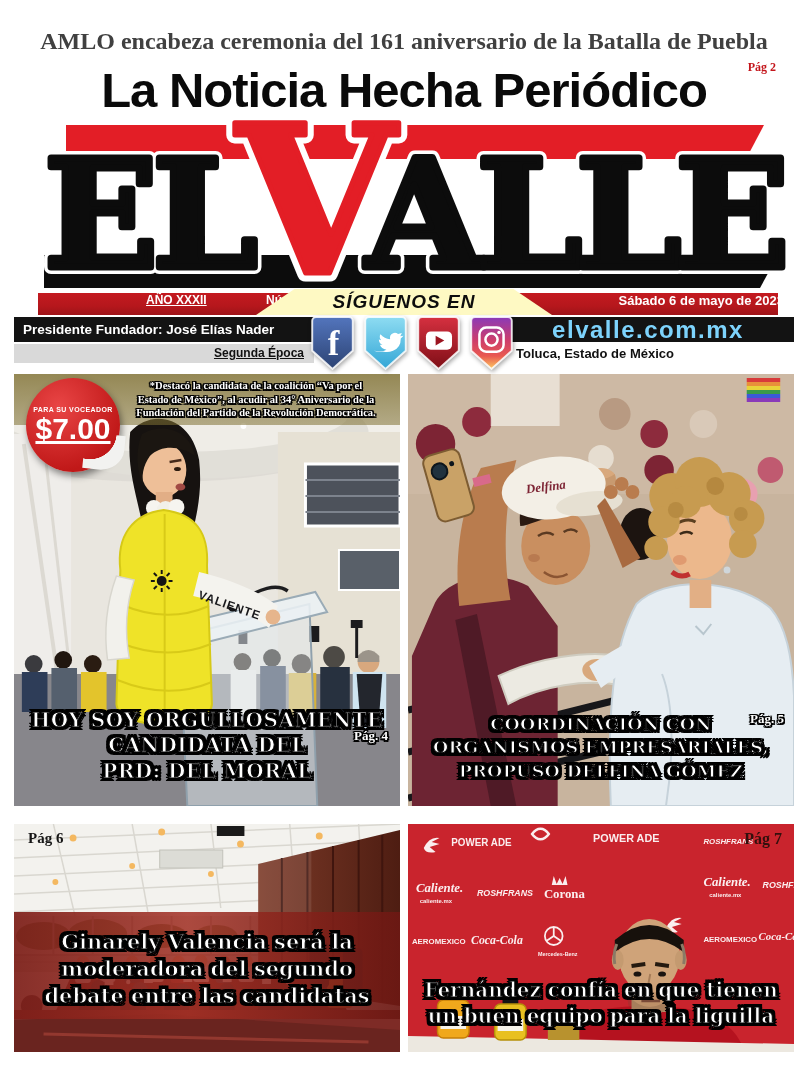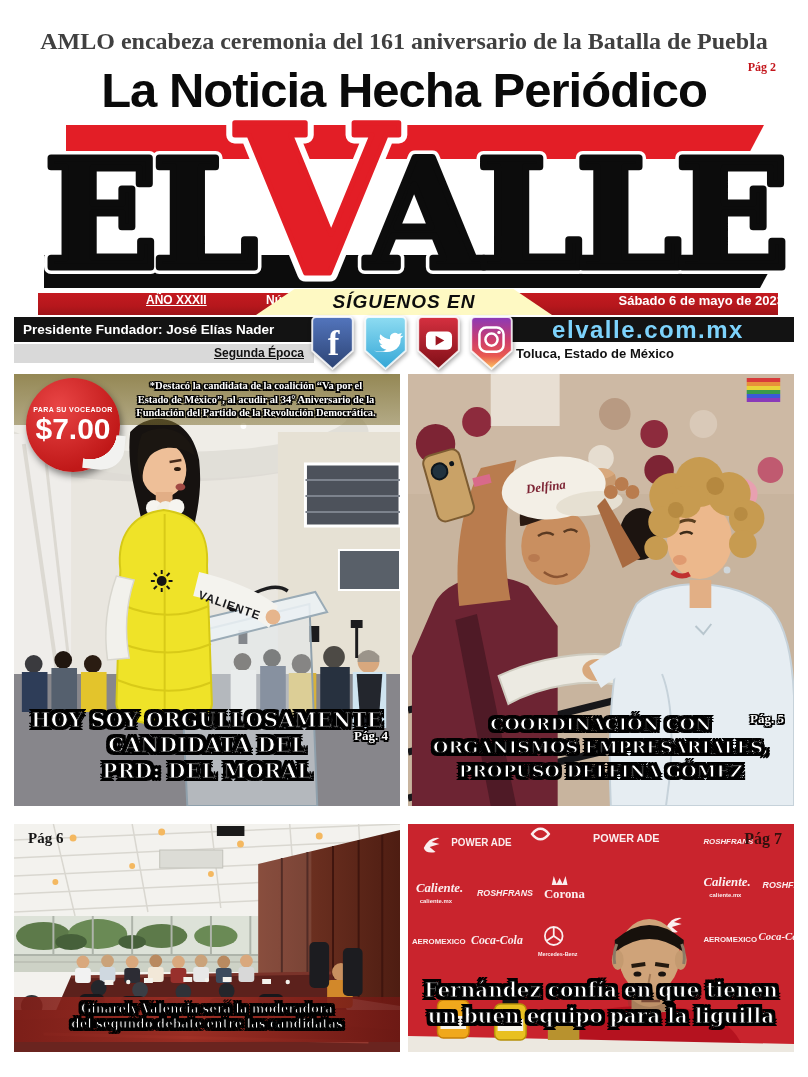--- a/index.html
+++ b/index.html
@@ -64,40 +64,40 @@
 
   .caption{position:absolute;top:0;left:0;right:0;z-index:4;text-align:center;
            font:bold 10.5px/1.3 "Liberation Serif",serif;padding:5px 8px;text-wrap:balance;}
   .c1{padding-left:106px;background:linear-gradient(rgba(128,113,52,.82),rgba(128,113,52,.55));}
   .c2{padding:5px 14px;background:rgba(118,24,36,.52);font-size:11px;}
 
   .hl{position:absolute;left:0;right:0;z-index:4;text-align:center;
       font-family:"DejaVu Serif",serif;font-weight:bold;text-wrap:balance;}
   .hl1{bottom:5px;font-size:20px;line-height:1.28;letter-spacing:.5px;}
   .hl2{bottom:8px;font-size:17.5px;line-height:1.35;letter-spacing:.3px;}
-  .hl3{bottom:0;font-size:12px;line-height:1.3;padding:5px 4px 9px;
+  .hl3{bottom:16px;font-size:21px;line-height:1.3;padding:16px 4px 9px;
        background:linear-gradient(90deg,rgba(125,30,24,.92),rgba(163,47,36,.85) 45%,rgba(108,24,19,.92));}
   .hl4{bottom:6px;font-size:20px;line-height:1.3;padding:0 6px;}
 
   .pageref{position:absolute;z-index:5;font:bold 13px "Liberation Serif",serif;}
   .pr1{right:12px;bottom:62px;}
   .pr2{right:10px;bottom:79px;}
   .pr3{left:14px;top:6px;color:#161616;font-size:15px;text-shadow:none;}
   .pr4{right:12px;top:6px;color:#33100d;font-size:16px;text-shadow:none;}
 
   
   .price-badge{position:absolute;top:4px;left:12px;width:94px;height:94px;border-radius:50%;
     background:radial-gradient(circle at 35% 30%,#e94545,#c01818 72%);z-index:6;color:#fff;
     display:flex;flex-direction:column;align-items:center;justify-content:center;
     box-shadow:2px 4px 7px rgba(0,0,0,.45);}
   .price-badge::after{content:"";position:absolute;right:-4px;bottom:2px;width:40px;height:36px;
     background:radial-gradient(circle at 10% 0%,rgba(0,0,0,0) 52%,#f2f2f0 53%);
     border-bottom-right-radius:60%;transform:rotate(6deg);}
   .pb-note{font:bold 7px "Liberation Sans",sans-serif;letter-spacing:.4px;margin-bottom:1px;}
-  .pb-price{font:bold 30px "Liberation Sans",sans-serif;line-height:1;}
+  .pb-price{font:bold 30px "Liberation Sans",sans-serif;line-height:1;text-decoration:underline;}
 
   
   text.svgtxt{font-family:"Liberation Sans",sans-serif;font-weight:bold;fill:#fff;}
   text.svgser{font-family:"Liberation Serif",serif;}
 </style>
 </head>
 <body>
 
 <div class="page">
 

